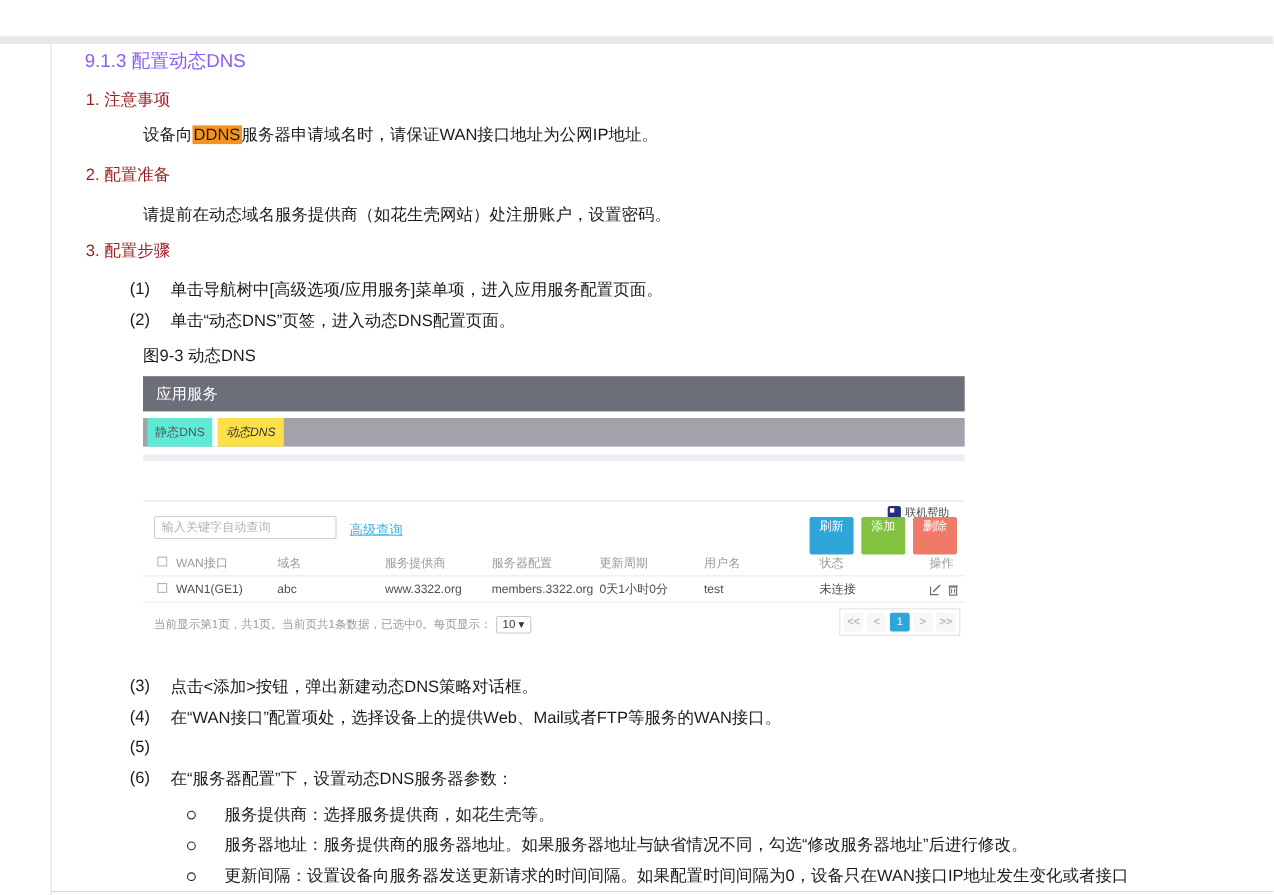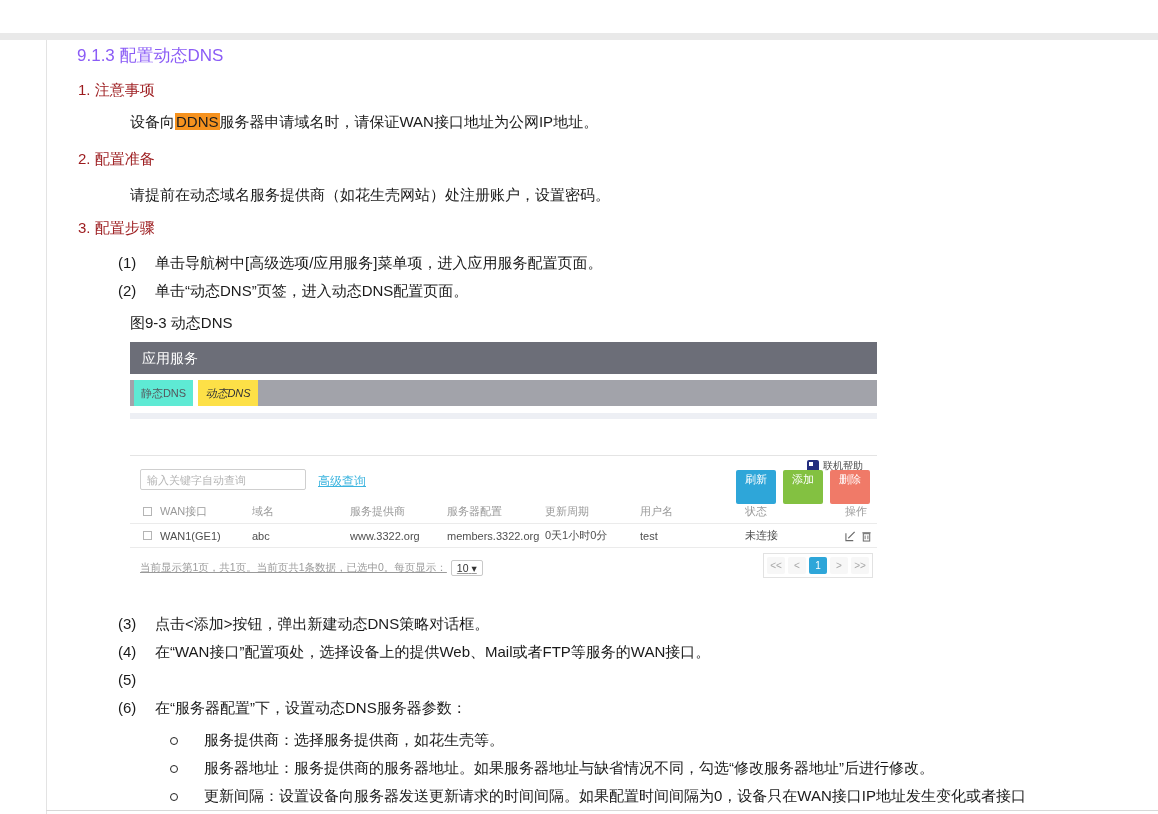--- a/index.html
+++ b/index.html
@@ -50,21 +50,21 @@
   .sbtn.del { background:#f07a68; }
 
   .trow { position:absolute; left:0; width:747px; display:flex; align-items:center; }
   .thead { top:158px; height:24px; border-bottom:1px solid #ebebeb; color:#9a9a9a; font-size:11px; }
   .tdata { top:182px; height:24px; border-bottom:1px solid #ebebeb; color:#4f4f4f; font-size:11px; }
   .c-chk { flex:0 0 30px; padding-left:13px; }
   .c1 { flex:0 0 92px; } .c2 { flex:0 0 98px; } .c3 { flex:0 0 97px; } .c4 { flex:0 0 98px; }
   .c5 { flex:0 0 95px; } .c6 { flex:0 0 105px; } .c7 { flex:0 0 100px; } .c8 { flex:0 0 32px; display:flex; gap:5px; }
   .chk { width:9px; height:9px; border:1px solid #b5b5b5; background:#fff; display:inline-block; }
 
-  .foot-summary { position:absolute; left:10px; top:218px; font-size:10.5px; color:#9a9a9a; display:flex; align-items:center; gap:4px;text-decoration:underline; }
+  .foot-summary { position:absolute; left:10px; top:218px; font-size:10.5px; color:#9a9a9a; display:flex; align-items:center; gap:4px; }
   .psize { border:1px solid #c9c9c9; border-radius:2px; padding:1px 5px; font-size:10.5px; color:#333; background:#fff; }
   .pager { position:absolute; right:4px; top:211px; border:1px solid #e2e2e2; background:#fff; padding:3px; display:flex; gap:3px; }
   .pcell { min-width:18px; height:17px; line-height:17px; text-align:center; font-size:10px;
            color:#a8a8a8; background:#f7f7f7; border-radius:2px; padding:0 2px; }
   .pcell.active { background:#2ea6d9; color:#fff; }
 
   .op-icon { width:11px; height:12px; }
 </style>
 </head>
 <body>

